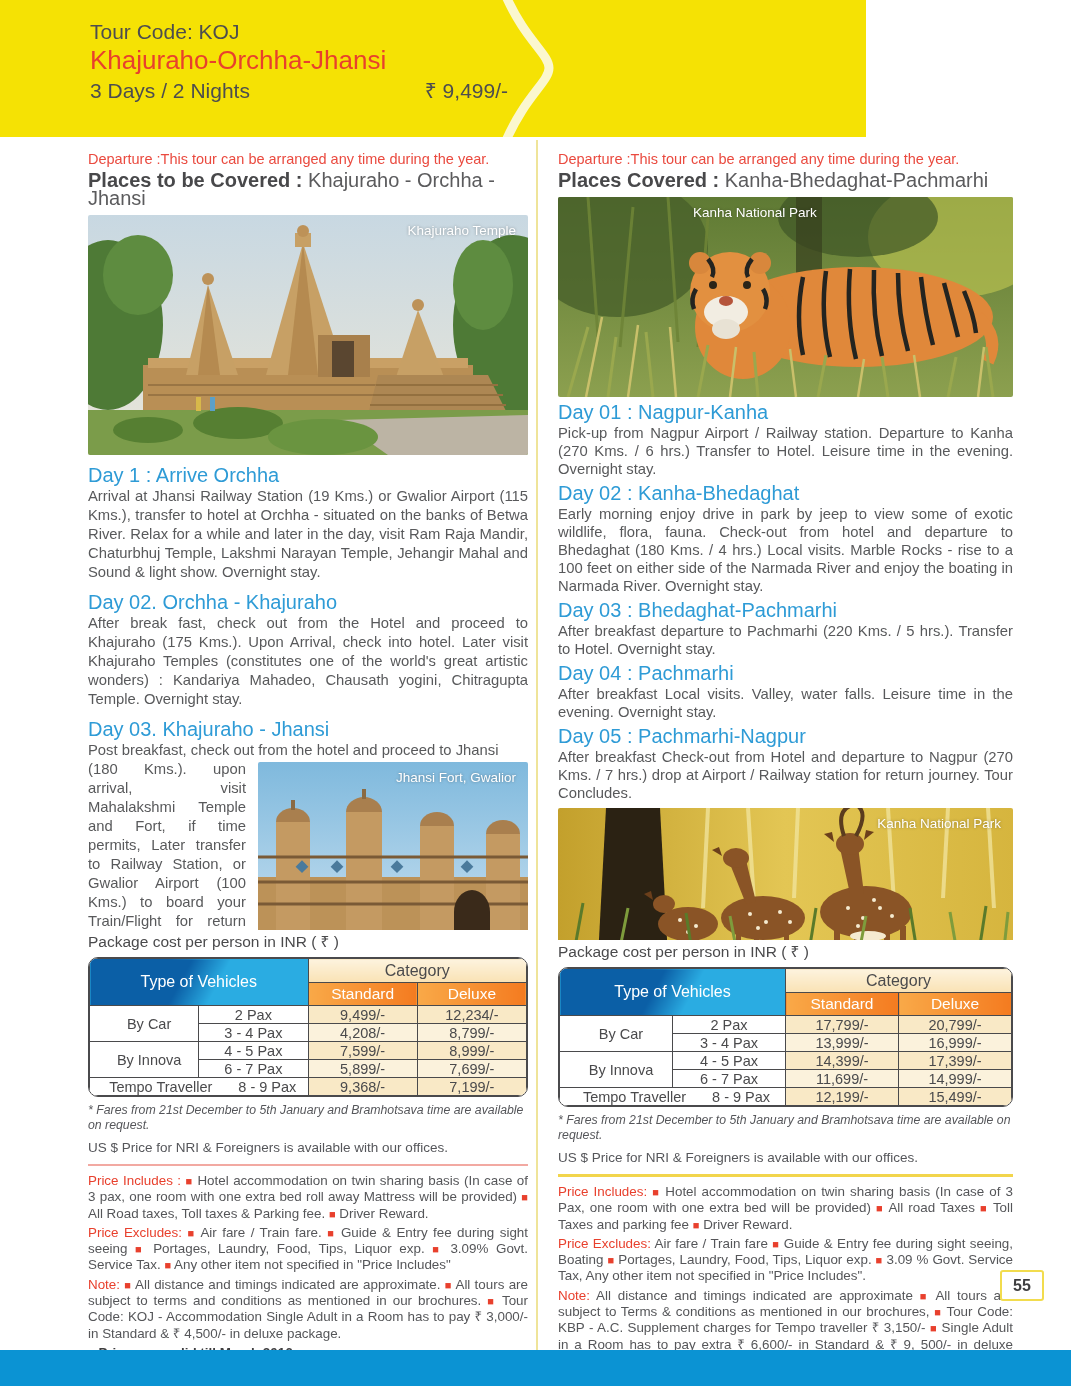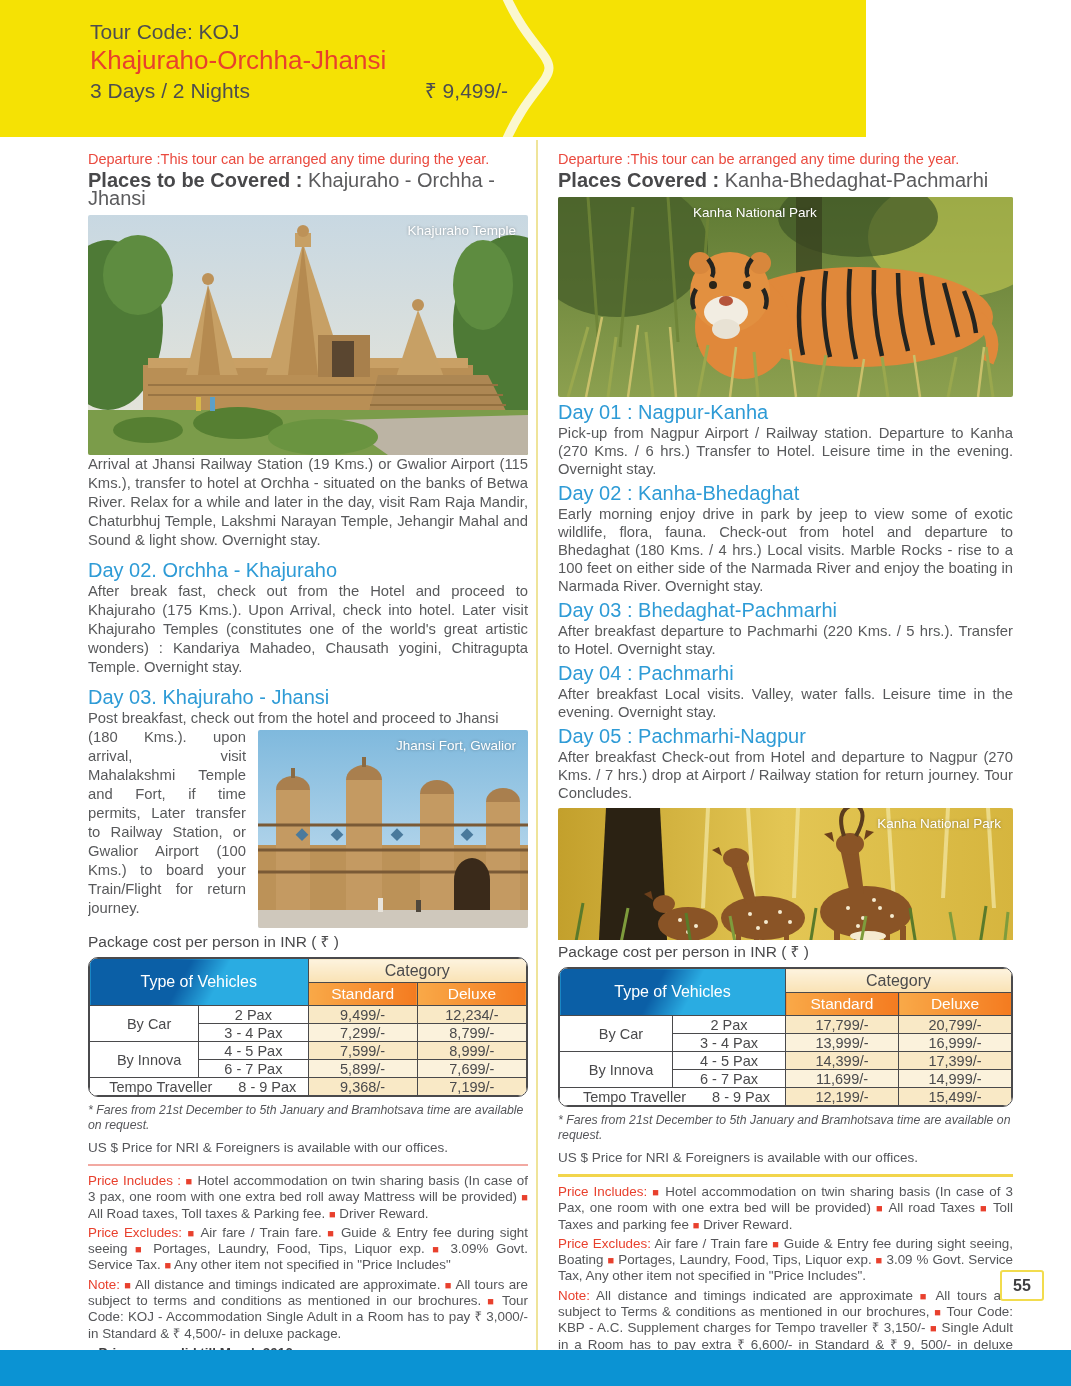--- a/index.html
+++ b/index.html
@@ -136,20 +136,21 @@
       <path d="M250,205 L440,200 L440,240 L300,240 Z" fill="#BCB4A4"></path>
       <ellipse cx="150" cy="208" rx="45" ry="16" fill="#567F32"></ellipse>
       <ellipse cx="235" cy="222" rx="55" ry="18" fill="#6A9440"></ellipse>
       <ellipse cx="60" cy="215" rx="35" ry="13" fill="#567F32"></ellipse>
       <rect x="108" y="182" width="5" height="14" fill="#D8B84A"></rect>
       <rect x="122" y="182" width="5" height="14" fill="#5BA0C8"></rect>
     </svg>
     <span class="cap">Khajuraho Temple</span>
   </div>
 
+  <h3 class="dayh">Day 1 : Arrive Orchha</h3>
   <p class="dayp">Arrival at Jhansi Railway Station (19 Kms.) or Gwalior Airport (115 Kms.), transfer to hotel at Orchha - situated on the banks of Betwa River. Relax for a while and later in the day, visit Ram Raja Mandir, Chaturbhuj Temple, Lakshmi Narayan Temple, Jehangir Mahal and Sound &amp; light show. Overnight stay.</p>
   <h3 class="dayh">Day 02. Orchha - Khajuraho</h3>
   <p class="dayp">After break fast, check out from the Hotel and proceed to Khajuraho (175 Kms.). Upon Arrival, check into hotel. Later visit Khajuraho Temples (constitutes one of the world's great artistic wonders) : Kandariya Mahadeo, Chausath yogini, Chitragupta Temple. Overnight stay.</p>
   <h3 class="dayh">Day 03. Khajuraho - Jhansi</h3>
   <p class="dayp">Post breakfast, check out from the hotel and proceed to Jhansi</p>
   <div class="wrap3">
     <div class="jhansi">
       <svg width="270" height="198" viewBox="0 0 270 198">
         <defs>
           <linearGradient id="sky2" x1="0" y1="0" x2="0" y2="1">
@@ -208,21 +209,21 @@
         <th class="sub">Deluxe</th>
       </tr>
       <tr>
         <td class="vcell" rowspan="2">By Car</td>
         <td class="pax">2 Pax</td>
         <td class="val">9,499/-</td>
         <td class="val">12,234/-</td>
       </tr>
       <tr class="alt">
         <td class="pax">3 - 4 Pax</td>
-        <td class="val">7,299/-</td>
+        <td class="val">4,208/-</td>
         <td class="val">8,799/-</td>
       </tr>
       <tr>
         <td class="vcell" rowspan="2">By Innova</td>
         <td class="pax">4 - 5 Pax</td>
         <td class="val">7,599/-</td>
         <td class="val">8,999/-</td>
       </tr>
       <tr class="alt">
         <td class="pax">6 - 7 Pax</td>

